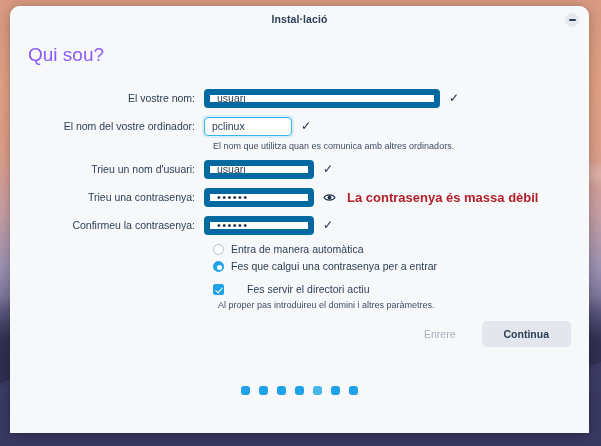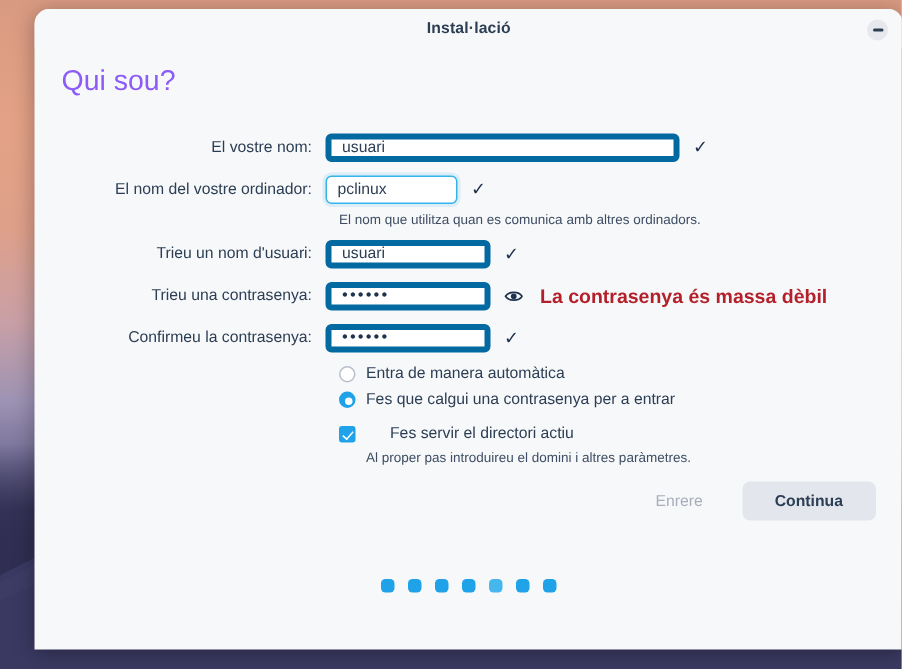--- a/index.html
+++ b/index.html
@@ -65,21 +65,21 @@
     left: 58%; top: 36%;
     width: 46%; height: 6%;
     background: rgba(255,255,255,0.18);
     filter: blur(4px);
     border-radius: 50%;
   }
 
   
   #window {
     position: absolute;
-    left: 23px;
+    left: 10px;
     top: 6px;
     width: 579px;
     height: 427px;
     background: #f7f8fa;
     border-radius: 10px 10px 0 0;
     box-shadow: 0 2px 14px rgba(0,0,0,0.30);
     overflow: hidden;
     display: flex;
     flex-direction: column;
   }
@@ -154,21 +154,21 @@
     white-space: nowrap;
   }
   .field-wrap {
     position: relative;
     display: flex;
     align-items: center;
   }
   .text-input {
     height: 19px;
     border-radius: 4px;
-    border: 4px solid #0369a1;
+    border: 6px solid #0369a1;
     background: #ffffff;
     font-family: "Liberation Sans", sans-serif;
     font-size: 10.5px;
     color: #2c3e54;
     padding: 0 7px;
     outline: none;
   }
   .text-input.wide   { width: 236px; }
   .text-input.medium { width: 110px; }
   .text-input.focused {
@@ -264,21 +264,21 @@
     transform: rotate(42deg);
   }
   .opt-label {
     font-size: 10.5px;
     color: #2c3e54;
   }
   #options .sub-hint {
     font-size: 9px;
     color: #3e4d63;
     margin-top: 3px;
-    margin-left: 18px;
+    margin-left: 5px;
   }
   #checkbox-row { margin-top: 11px; gap: 16px; }
 
   
   #footer-buttons {
     position: absolute;
     right: 18px;
     bottom: 86px;
     display: flex;
     align-items: center;

